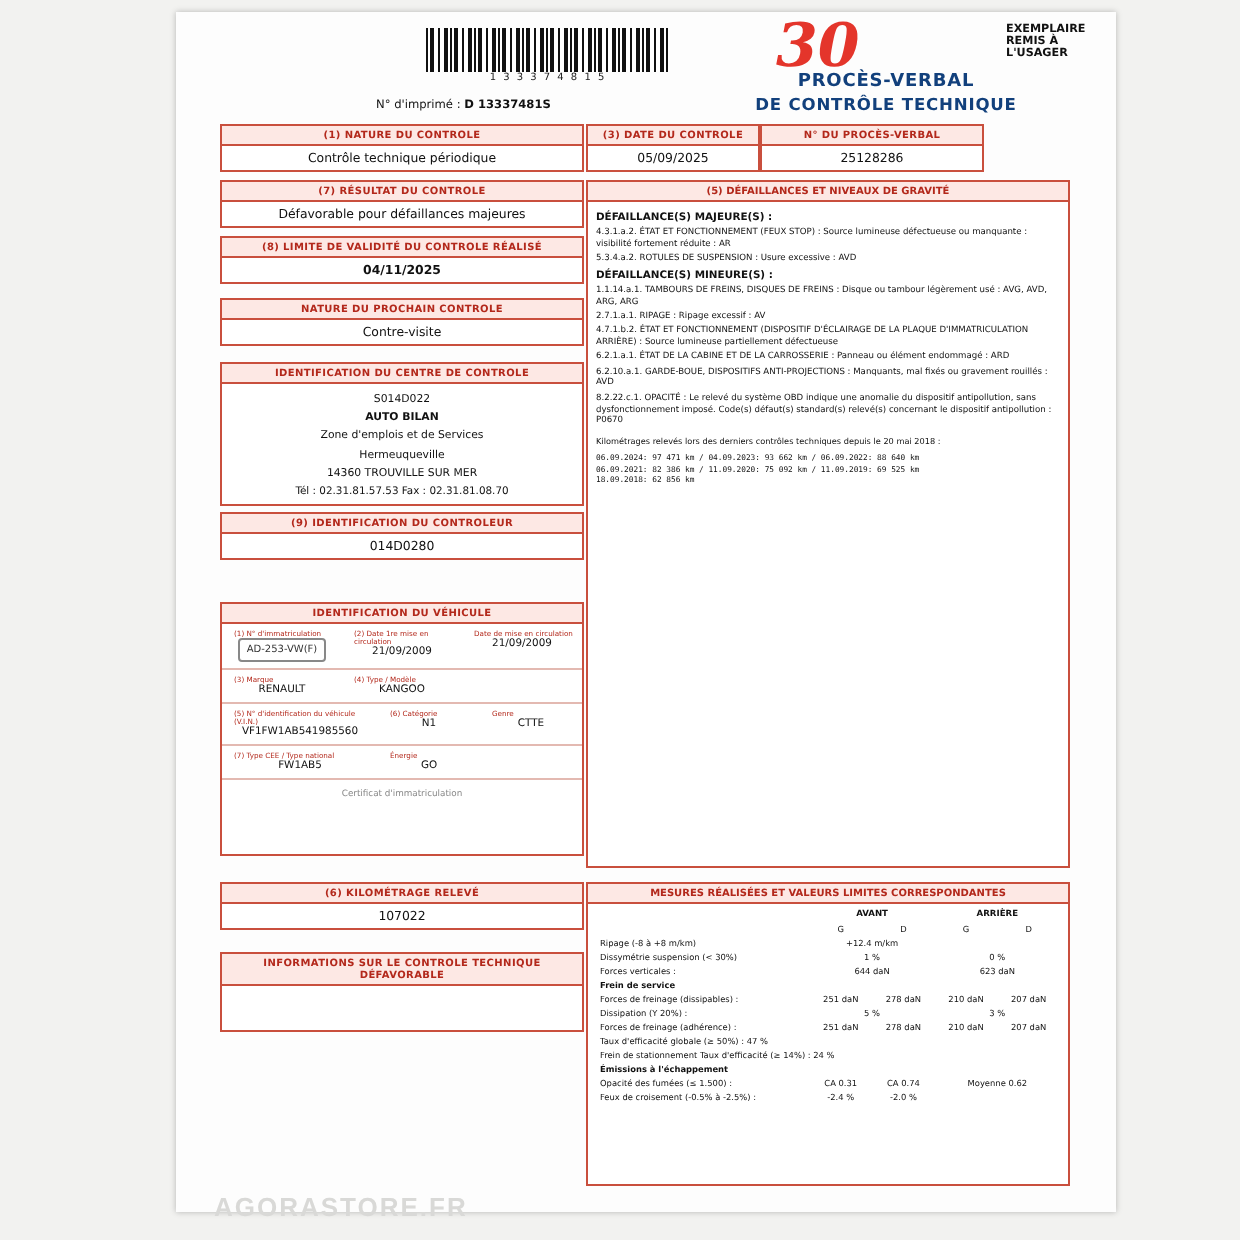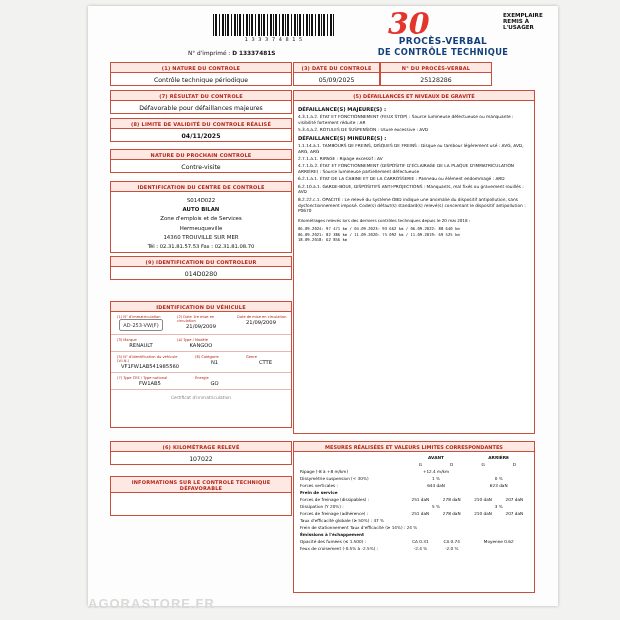--- a/index.html
+++ b/index.html
@@ -88,21 +88,21 @@
   }
   .lbl{font-size:3.6px;color:#b3281b;display:block;text-align:left;padding-left:3px;}
   
   .mt{width:100%;border-collapse:collapse;font-size:4.2px;color:#111;}
   .mt td{padding:1px 2px;}
   .mt .lab{text-align:left;width:46%;}
   .mt .g1{text-align:center;width:13.5%;}
   .mt .sub{font-weight:bold;}
   .mth{font-size:4.3px;font-weight:bold;text-align:center;}
   .wm{
-    position:absolute;left:88px;top:596px;
+    position:absolute;left:107px;top:596px;
     font-size:13px;color:#d9d9d7;font-weight:bold;letter-spacing:1px;
     font-family:"Liberation Sans",sans-serif;
   }
 </style>
 </head>
 <body>
 
 <div class="sheet">
  <div class="page">
 

